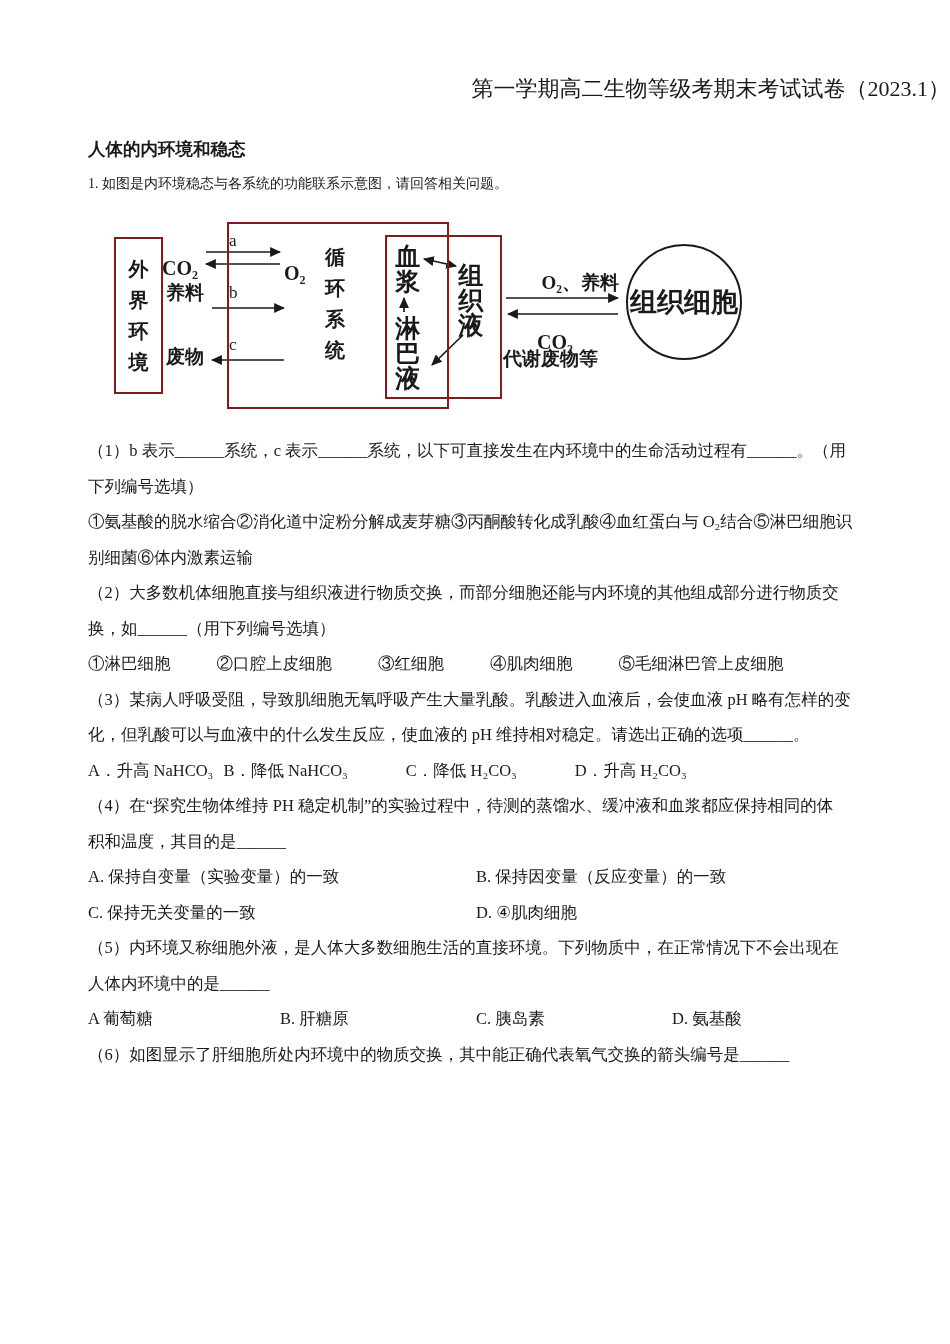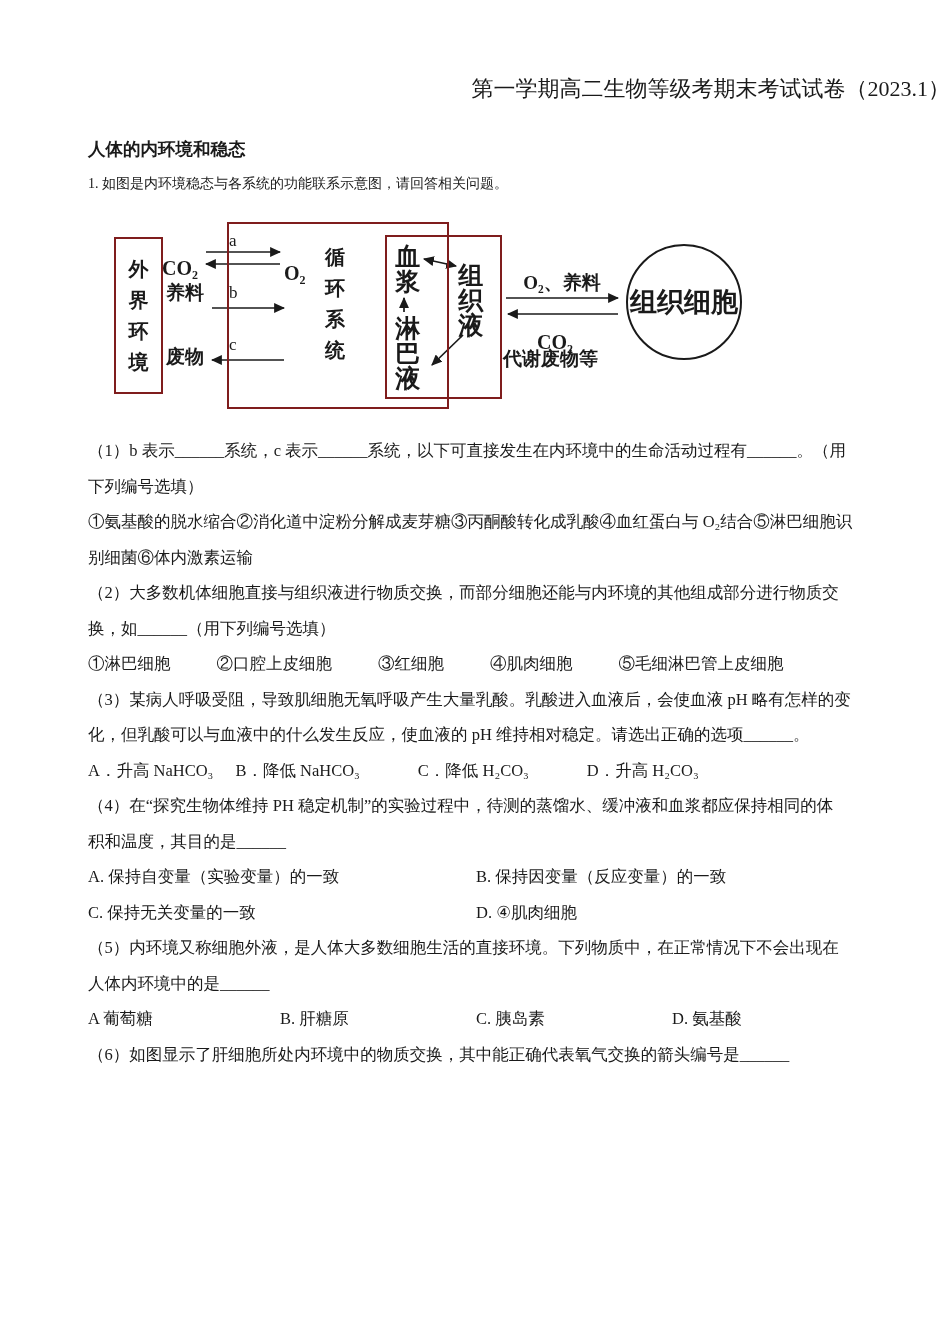--- a/index.html
+++ b/index.html
@@ -40,32 +40,32 @@
   .lbl-co2l     { left: 162px; top: 36px; }
   .lbl-o2l      { left: 284px; top: 41px; }
   .lbl-a        { left: 229px; top: 22px; }
   .lbl-b        { left: 229px; top: 74px; }
   .lbl-c        { left: 229px; top: 126px; }
   .lbl-nutrients{ left: 166px; top: 72px; }
   .lbl-waste    { left: 166px; top: 136px; }
   .lbl-plasma   { position: absolute; left: 394px; top: 34px; }
   .lbl-lymph    { position: absolute; left: 394px; top: 106px; }
   .lbl-tfluid   { position: absolute; left: 457px; top: 53px; }
-  .lbl-o2nut    { left: 505px; top: 62px; width: 114px; text-align: center; }
+  .lbl-o2nut    { left: 505px; top: 62px; width: 114px; text-align: right; }
   .lbl-co2r     { left: 537px; top: 110px; }
   .lbl-metwaste { left: 503px; top: 138px; }
   .circle-label { font-size: 27px; font-weight: bold; }
 
   
   .qblock { margin: 18px 88px 0 88px; }
   .line { font-size: 16.5px; line-height: 35.5px; white-space: nowrap; }
   .opts-q2 { display: flex; align-items: center; }
   .opts-q2 span { margin-right: 46px; }
   .opts-q3 { display: flex; }
-  .opts-q3 span:nth-child(1) { margin-right: 22px; }
+  .opts-q3 span:nth-child(1) { margin-right: 10px; }
   .opts-q3 span:nth-child(2) { margin-right: 58px; }
   .opts-q3 span:nth-child(3) { margin-right: 58px; }
   .opts-q4 { display: grid; grid-template-columns: 388px 1fr; }
   .opts-q5 { display: grid; grid-template-columns: 192px 196px 196px 1fr; }
 </style>
 </head>
 <body>
 
 <div class="page">
 

